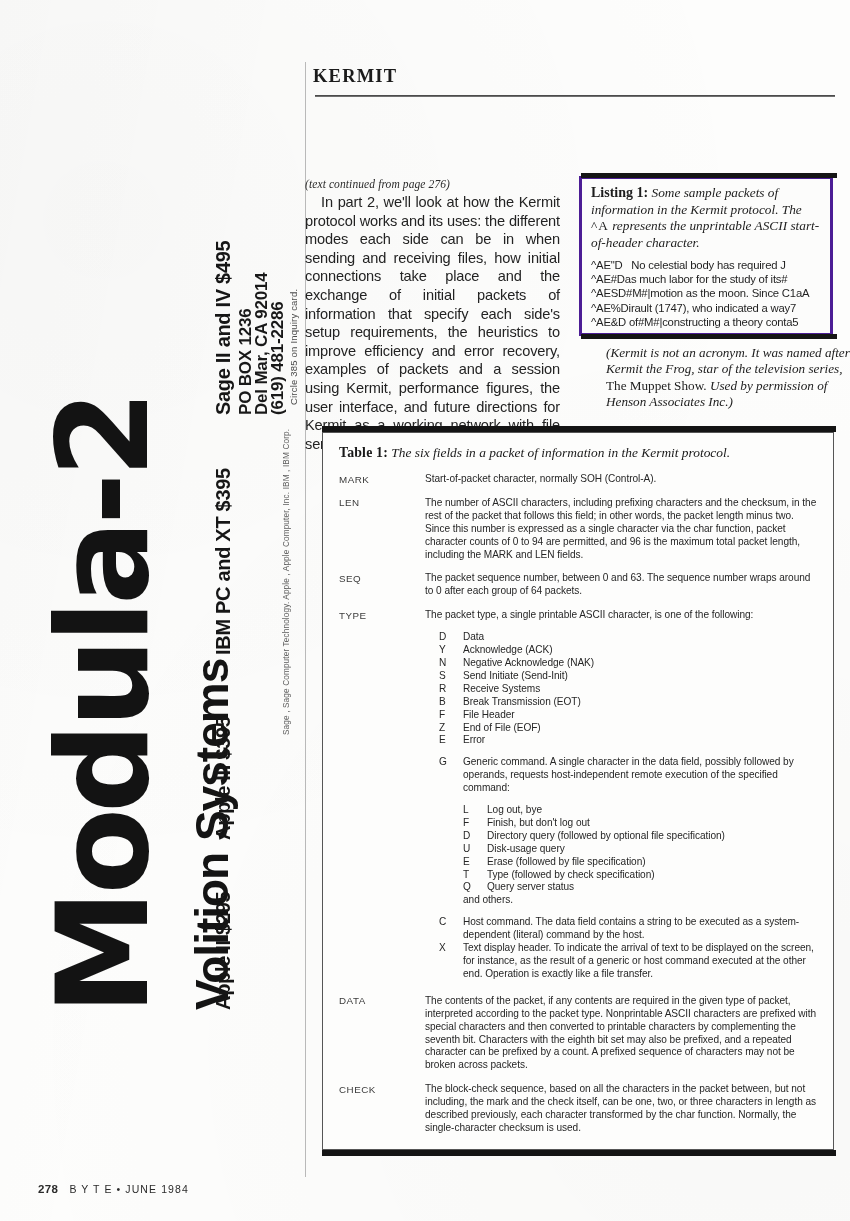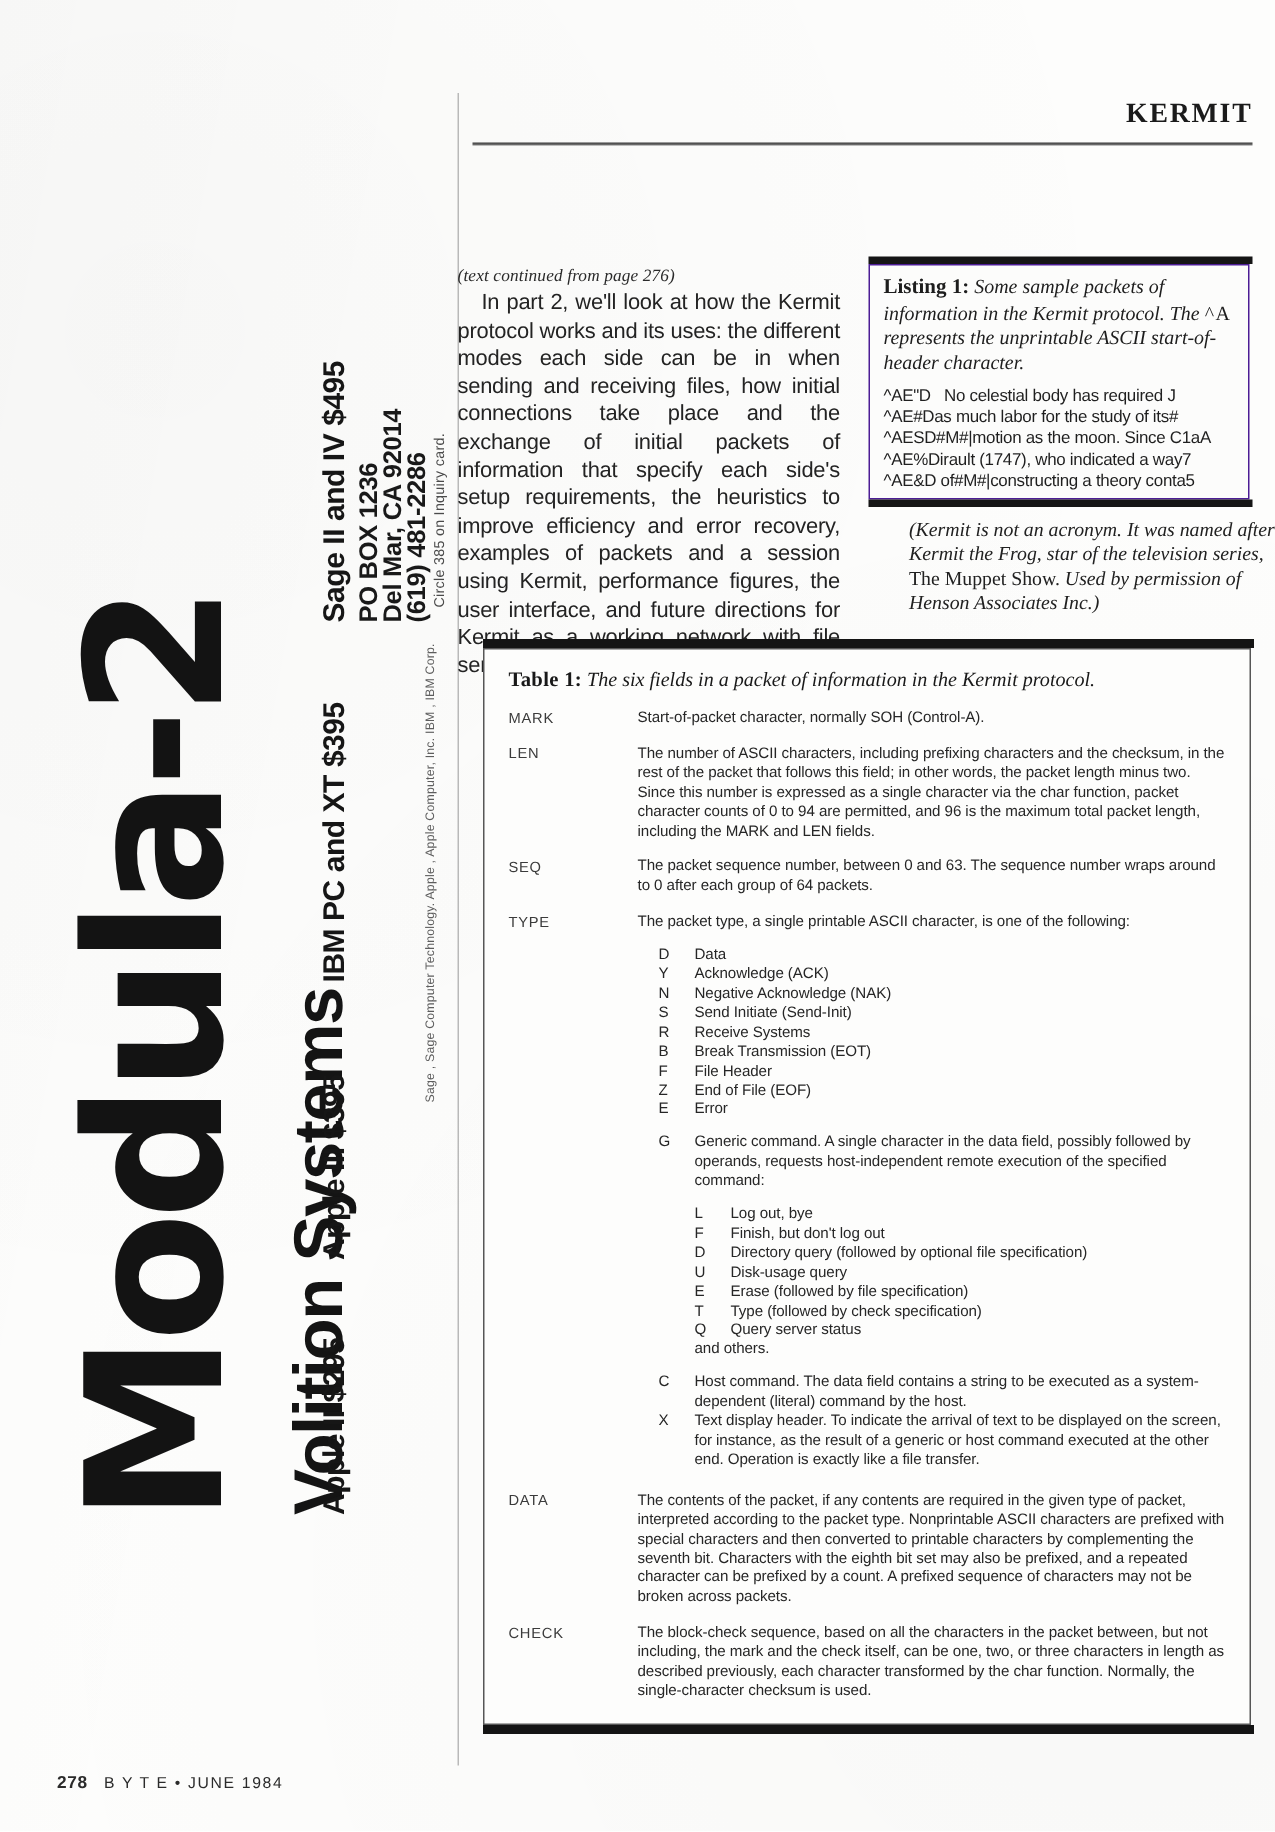--- a/index.html
+++ b/index.html
@@ -109,21 +109,21 @@
     height: 1115px;
     background: #b9b9b9;
   }
 
   
   .kermit-head {
     position: absolute;
     left: 313px;
     top: 66px;
     width: 522px;
-    text-align: right;
+    text-align: left;
     font-family: "Liberation Serif", serif;
     font-size: 18.5px;
     font-weight: bold;
     letter-spacing: 1.2px;
     color: #1b1b1b;
   }
   .head-rule {
     position: absolute;
     left: 315px;
     top: 95px;
@@ -165,21 +165,21 @@
     margin-left: 4px;
     vertical-align: 0px;
   }
 
   
   .listing {
     position: absolute;
     left: 579px;
     top: 176px;
     width: 254px;
-    border: 1px solid #4c1d95;
+    border: 3px solid #4c1d95;
     background: #fcfcfb;
     box-sizing: border-box;
     padding: 6px 9px 4px 9px;
   }
   .listing:before, .listing:after {
     content: "";
     position: absolute;
     left: -1px;
     width: 256px;
     height: 5px;

